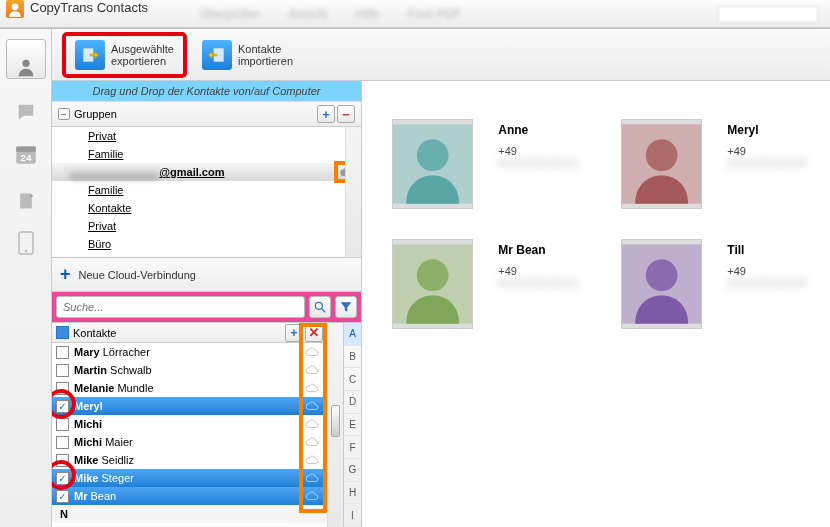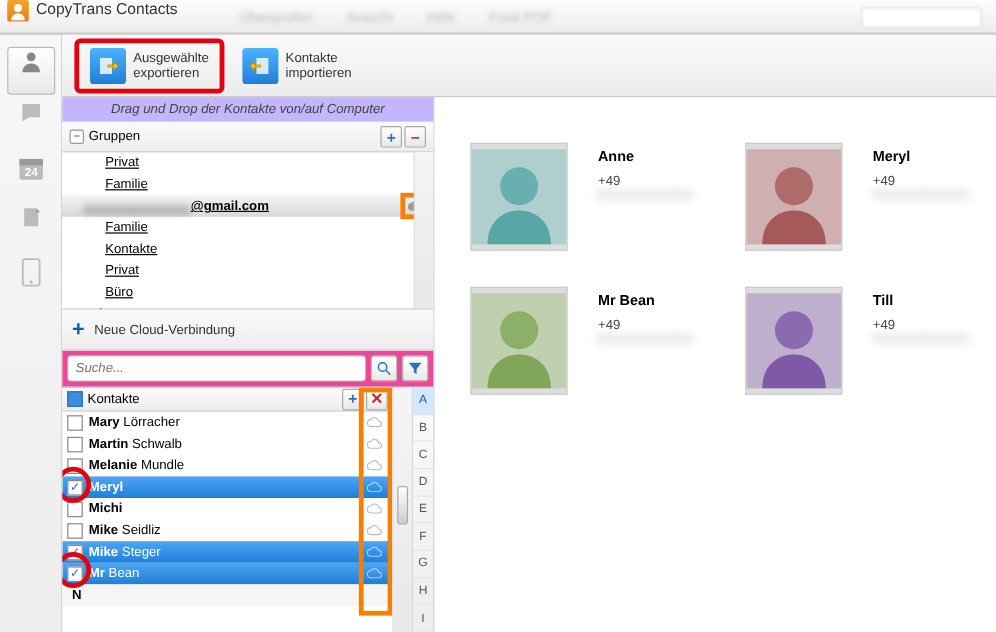--- a/index.html
+++ b/index.html
@@ -8,34 +8,34 @@
   .titlebar { height: 28px; background: linear-gradient(#fdfdfd,#ececec); border-bottom: 1px solid #ccc; display: flex; align-items: flex-start; padding: 0 6px; gap: 6px; }
   .titlebar .appicon { width: 18px; height: 18px; background: linear-gradient(#f5a623,#e67e22); border-radius: 2px; display:flex; align-items:center; justify-content:center; }
   .titlebar .apptitle { font-size: 13px; color: #333; }
   .menubar { position:absolute; left:200px; top:7px; display:flex; gap:28px; color:#bbb; filter: blur(2px); font-size:12px;}
   .menubar span{}
   .searchtop { position:absolute; right:12px; top:6px; width:100px; height:17px; border:1px solid #ddd; border-radius:2px; background:#fff; filter: blur(1px);}
   
   .main { display: flex; height: calc(100% - 28px); border-top:1px solid #bbb;}
   
   .vtabs { width: 52px; background: linear-gradient(#f7f7f7,#ededed); border-right: 1px solid #ccc; display: flex; flex-direction: column; align-items: center; padding-top: 10px; gap: 4px;}
-  .vtab { width: 40px; height: 40px; display:flex; align-items:flex-start; justify-content:center; border-radius:3px; color:#888;}
+  .vtab { width: 40px; height: 40px; display:flex; align-items:flex-end; justify-content:center; border-radius:3px; color:#888;}
   .vtab.active { background: linear-gradient(#fff,#e8e8e8); border:1px solid #bbb; color:#555;}
   
   .content { flex: 1; position: relative; background:#fff; }
   
   .toolbar { height: 52px; border-bottom: 1px solid #ccc; display:flex; align-items:center; gap: 8px; padding-left: 12px; background: linear-gradient(#fafafa,#ececec);}
   .tbtn { display:flex; align-items:center; gap:6px; padding:3px 8px; border:1px solid transparent; border-radius:3px; }
   .tbtn .ticon { width:30px; height:30px; background:linear-gradient(#4db3ff,#1f7fd6); border-radius:3px; display:flex; align-items:center; justify-content:center; position:relative;}
   .tbtn .ticon svg { width:20px; height:20px; }
   .tbtn .tlbl { font-size:11px; line-height:12px; color:#333; }
   .highlight-red { outline: 4px solid #e3000f; outline-offset: -2px; }
   
   .sidepanel { position:absolute; top:52px; left:0; width:310px; bottom:0; border-right:1px solid #ccc; display:flex; flex-direction:column; }
-  .sidehdr { text-align:center; font-style:italic; color:#444; font-size:11px; padding:4px 0; background:#c4b5fd; border-bottom:1px solid #ddd;}
+  .sidehdr { text-align:center; font-style:italic; color:#444; font-size:11px; padding:4px 0; background:#7dd3fc; border-bottom:1px solid #ddd;}
   
   .groups { border-bottom:1px solid #ccc; background:#fff; position:relative; }
   .ghdr { display:flex; align-items:center; justify-content:space-between; padding:3px 6px; border-bottom:1px solid #ccc; background: linear-gradient(#fafafa,#ededed);}
   .ghdr-left { display:flex; align-items:center; gap:4px;}
   .collapse { width:12px; height:12px; border:1px solid #999; border-radius:2px; display:flex; align-items:center; justify-content:center; font-size:10px; color:#555; background:#fff;}
   .smbtns { display:flex; gap:2px;}
   .smbtn { width:18px; height:18px; border:1px solid #aaa; border-radius:2px; background:linear-gradient(#fff,#e8e8e8); display:flex; align-items:center; justify-content:center; font-weight:bold; font-size:13px;}
   .smbtn.add { color:#2a6fc9;}
   .smbtn.del { color:#c33;}
   
@@ -284,20 +284,29 @@
                 <span class="chk"></span>
                 <span class="name"><b>Michi</b> </span>
                 <span class="cloud">
                   <svg width="14" height="10" viewBox="0 0 24 16">
                     <path d="M7 14a5 5 0 010-10 6 6 0 0111 2 4 4 0 010 8H7z" fill="none" stroke="currentColor" stroke-width="1.5"></path>
                   </svg>
                 </span>
               </div>
               <div class="citem">
                 <span class="chk"></span>
+                <span class="name"><b>Michi</b> Maier</span>
+                <span class="cloud">
+                  <svg width="14" height="10" viewBox="0 0 24 16">
+                    <path d="M7 14a5 5 0 010-10 6 6 0 0111 2 4 4 0 010 8H7z" fill="none" stroke="currentColor" stroke-width="1.5"></path>
+                  </svg>
+                </span>
+              </div>
+              <div class="citem">
+                <span class="chk"></span>
                 <span class="name"><b>Mike</b> Seidliz</span>
                 <span class="cloud">
                   <svg width="14" height="10" viewBox="0 0 24 16">
                     <path d="M7 14a5 5 0 010-10 6 6 0 0111 2 4 4 0 010 8H7z" fill="none" stroke="currentColor" stroke-width="1.5"></path>
                   </svg>
                 </span>
               </div>
               <div class="citem sel">
                 <span class="chk">✓</span>
                 <span class="name"><b>Mike</b> Steger</span>

